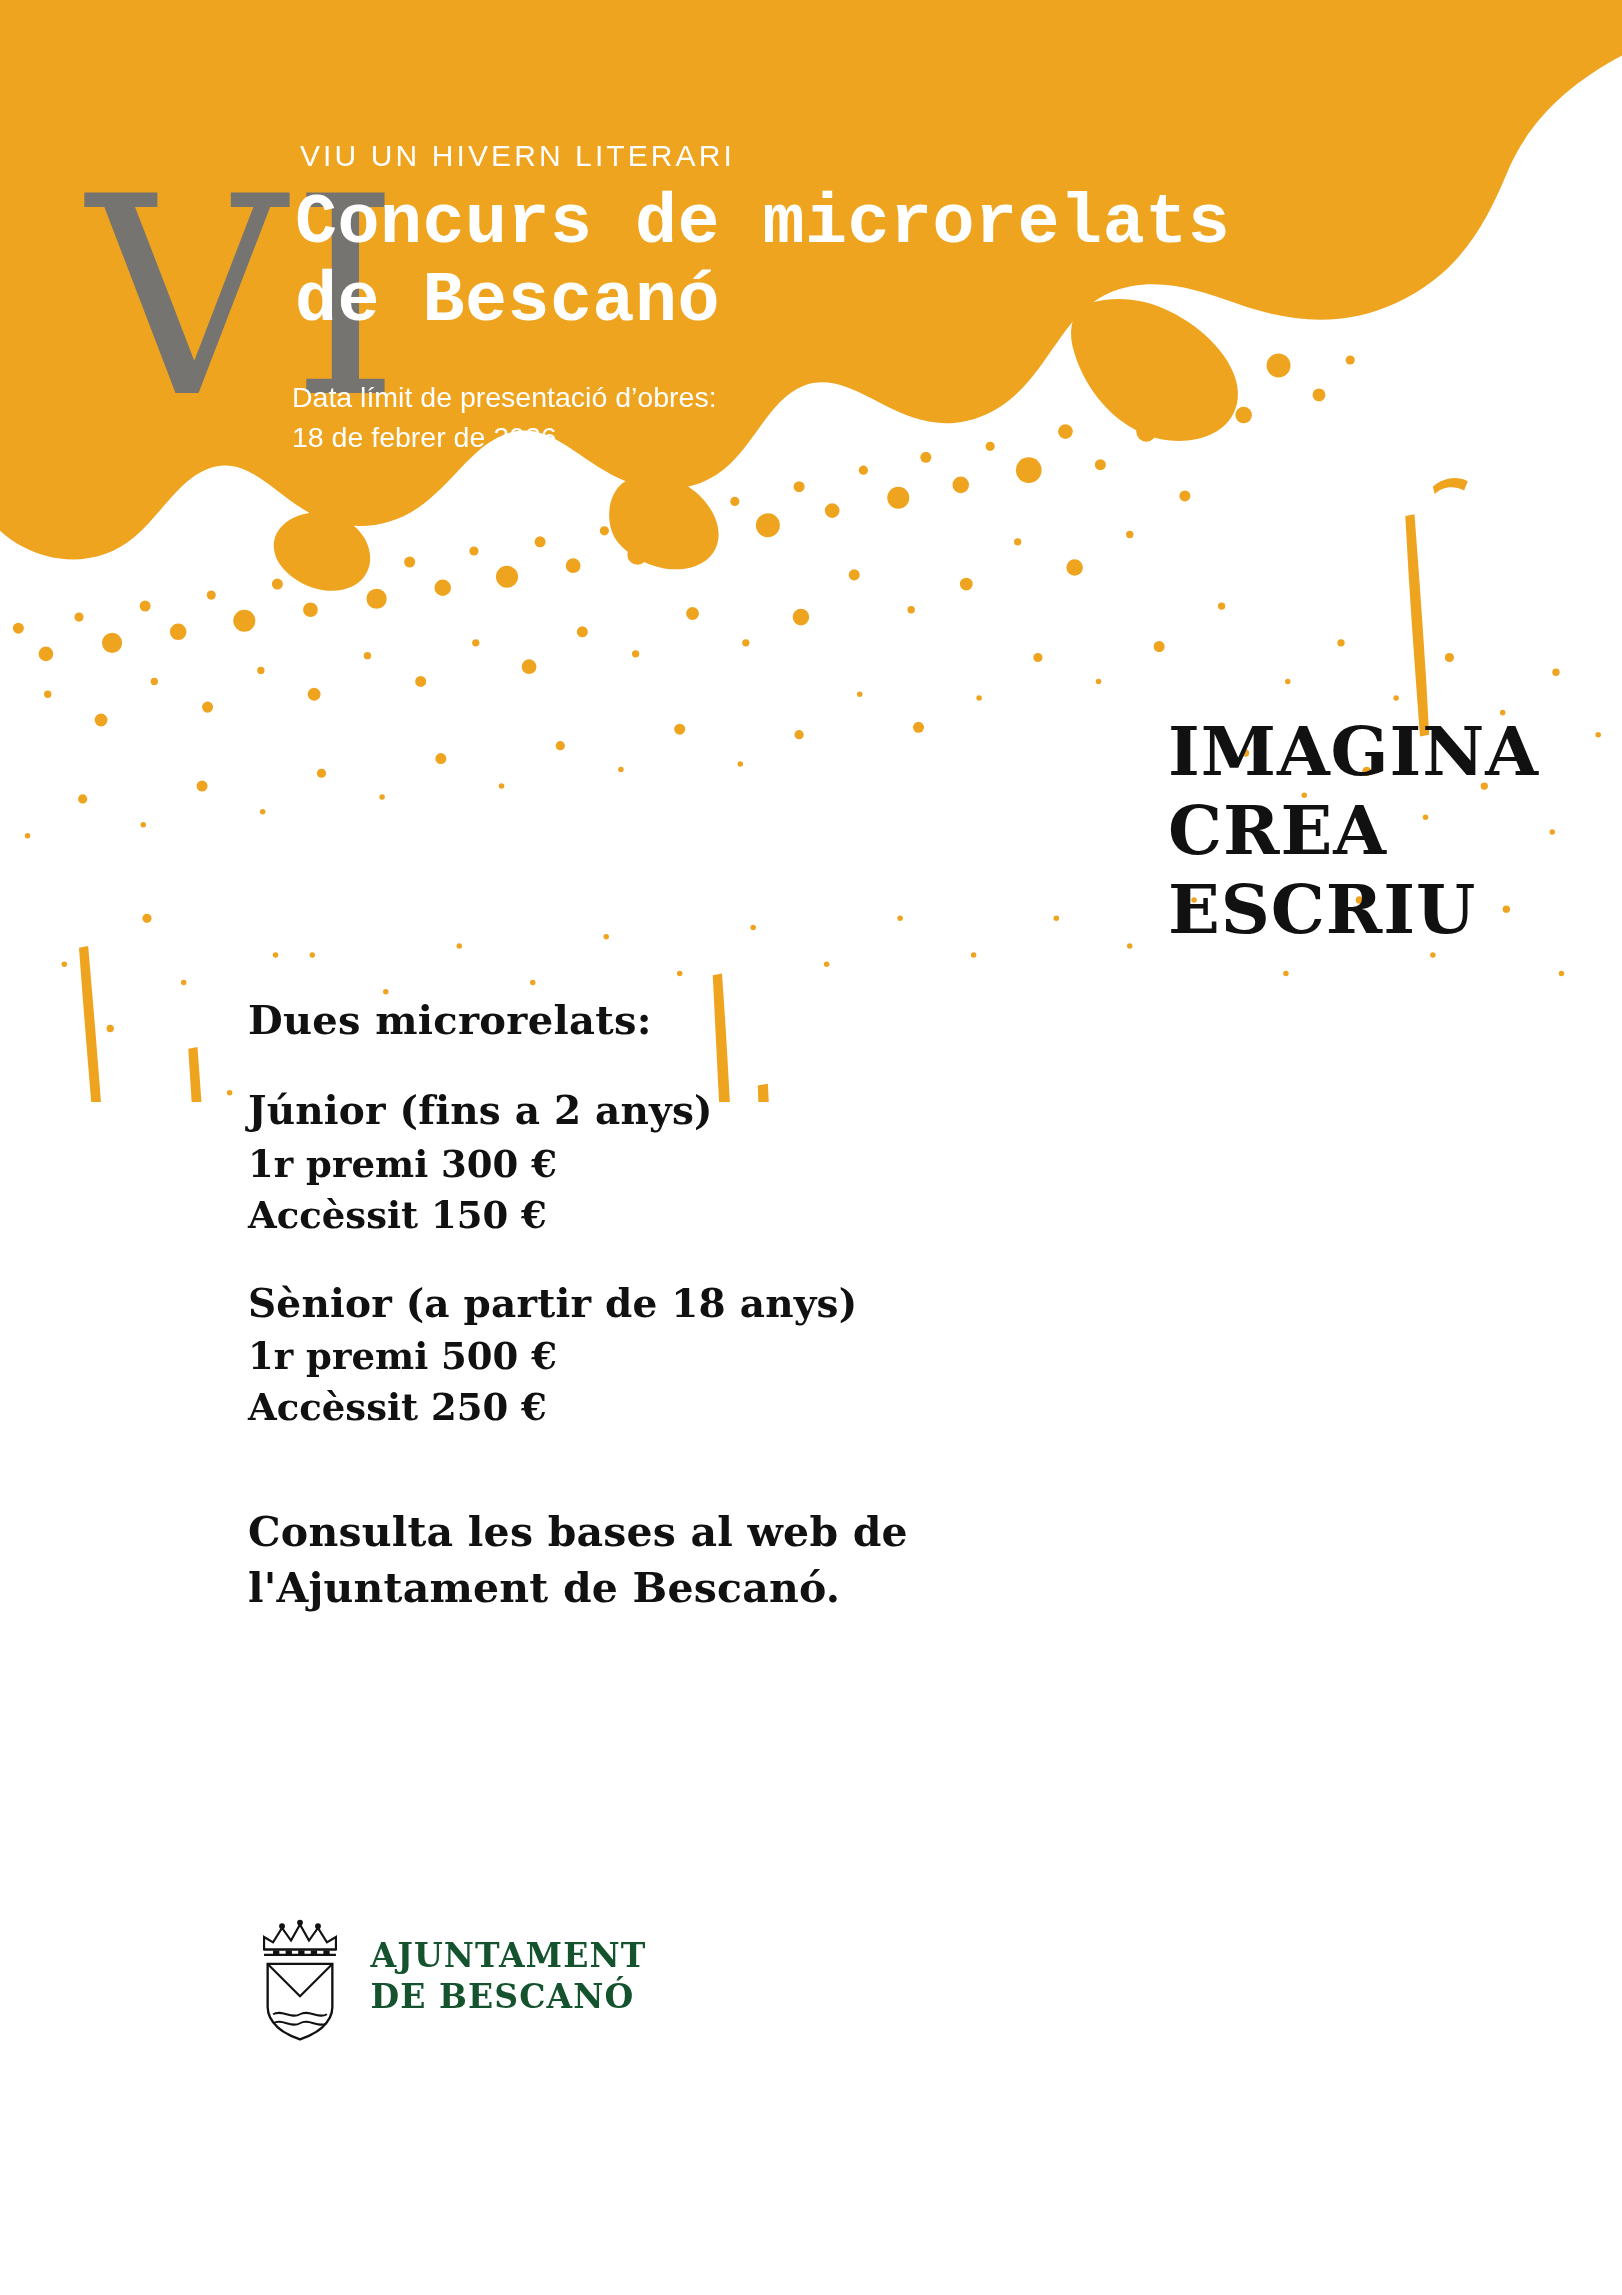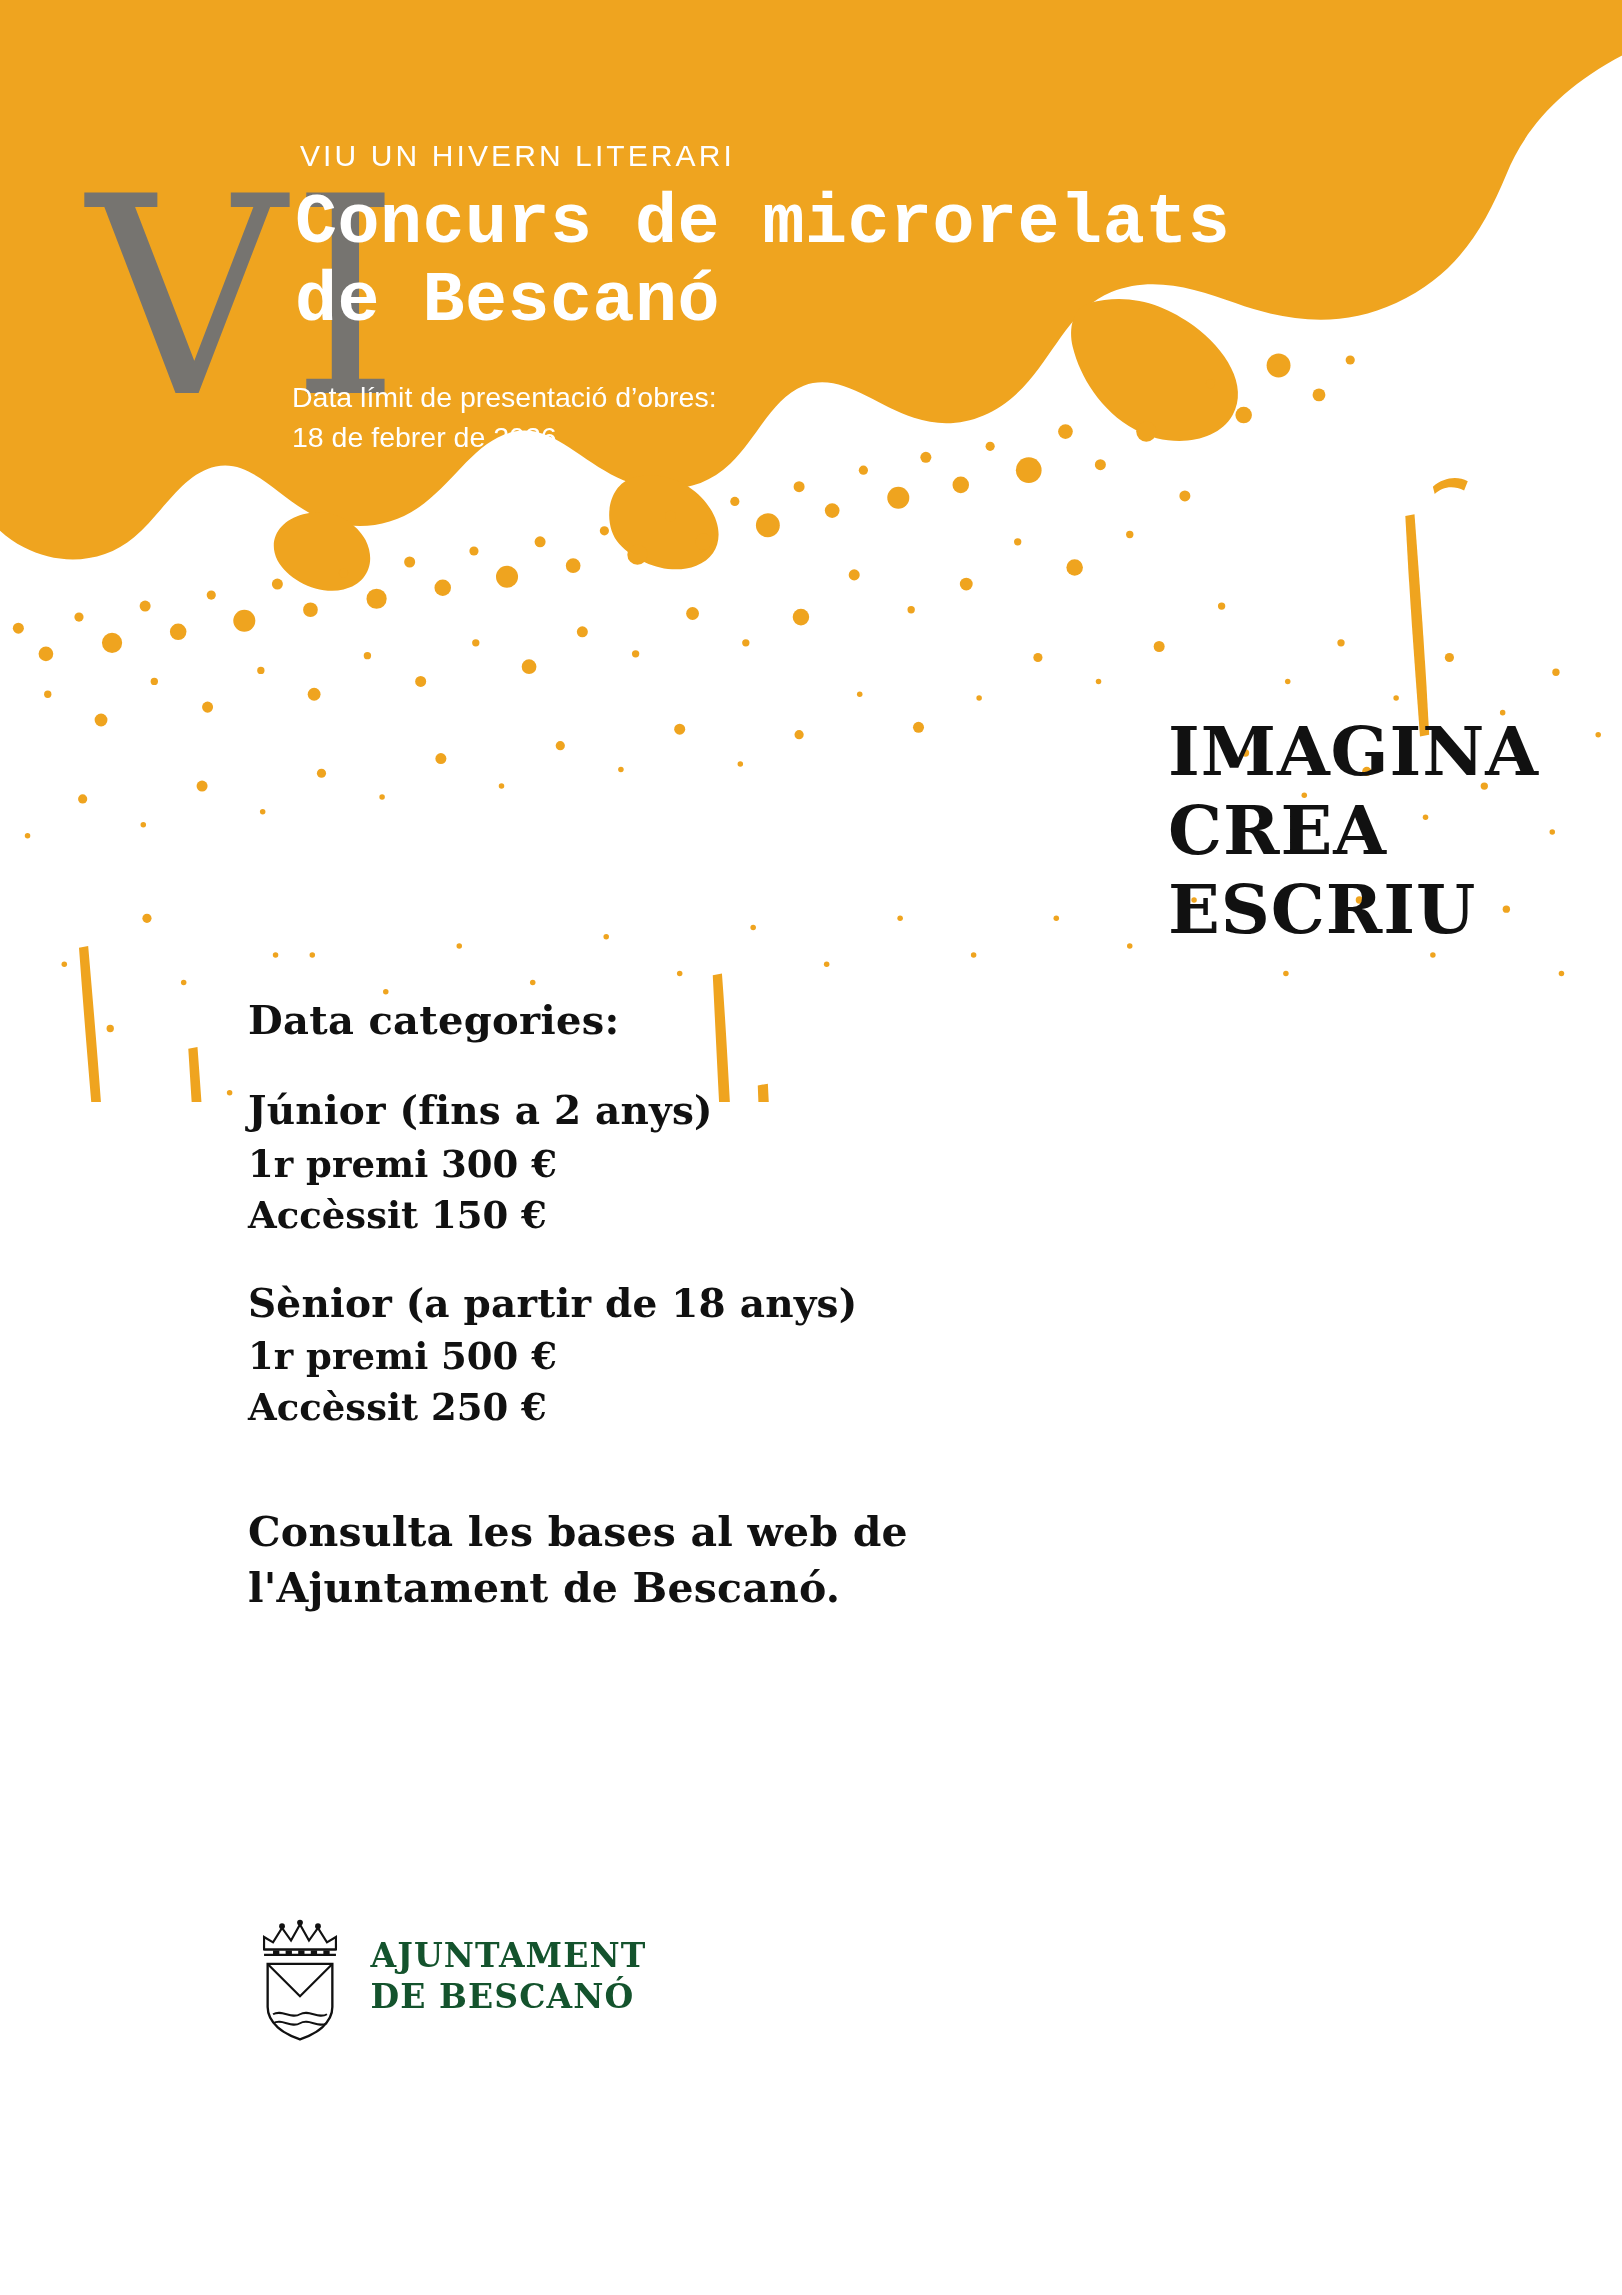--- a/index.html
+++ b/index.html
@@ -347,21 +347,21 @@
     </div>
   </div>
 
   <div class="slogan">
     <div>IMAGINA</div>
     <div>CREA</div>
     <div>ESCRIU</div>
   </div>
 
   <div class="content">
-    <div class="cat-head">Data categories:</div>
+    <div class="cat-head">Dues microrelats:</div>
 
     <div class="cat">
       <div class="cat-title">Júnior (fins a 2 anys)</div>
       <div class="prize">1r premi  300 €</div>
       <div class="prize">Accèssit 150 €</div>
     </div>
 
     <div class="cat">
       <div class="cat-title">Sènior (a partir de 18 anys)</div>
       <div class="prize">1r premi 500 €</div>

